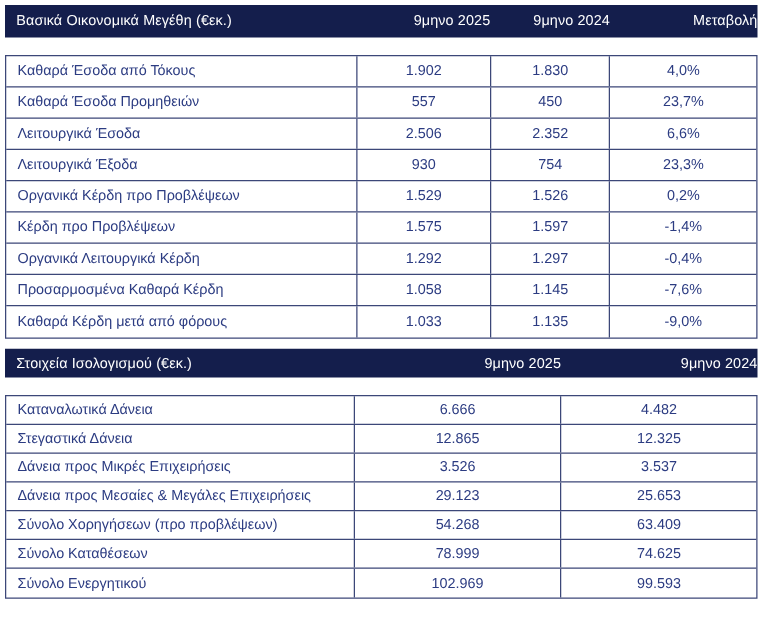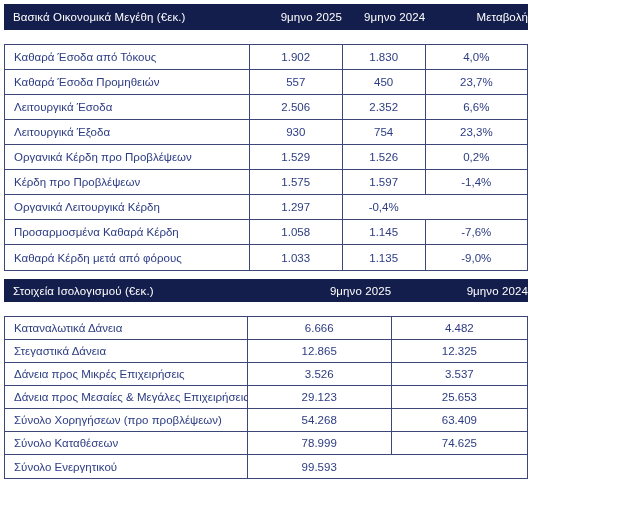--- a/index.html
+++ b/index.html
@@ -11,21 +11,21 @@
   }
   *{box-sizing:border-box;}
   html,body{margin:0;padding:0;}
   body{
     width:624px;height:505px;overflow:hidden;
     background:var(--page-bg);
     font-family:"Liberation Sans","DejaVu Sans",sans-serif;
     color:var(--body-text);
   }
   .page{padding:4px 18px 0 4px;}
-  .tbl{width:524px;}
+  .tbl{width:602px;}
   .tbl.t2{margin-top:8px;}
   .thead{
     display:grid;align-items:center;
     background:var(--header-bg);color:var(--header-text);
     font-size:11.5px;letter-spacing:.1px;
   }
   .t1 .thead{height:26px;}
   .t2 .thead{height:23px;}
   .t1 .thead,.t1 .trow{grid-template-columns:46.7% 17.8% 15.9% 19.6%;}
   .t2 .thead,.t2 .trow{grid-template-columns:46.3% 27.6% 26.1%;}
@@ -93,20 +93,21 @@
           <div class="tcell num">0,2%</div>
         </div>
         <div class="trow">
           <div class="tcell label">Κέρδη προ Προβλέψεων</div>
           <div class="tcell num">1.575</div>
           <div class="tcell num">1.597</div>
           <div class="tcell num">-1,4%</div>
         </div>
         <div class="trow">
           <div class="tcell label">Οργανικά Λειτουργικά Κέρδη</div>
+          <div class="tcell num">1.292</div>
           <div class="tcell num">1.297</div>
           <div class="tcell num">-0,4%</div>
         </div>
         <div class="trow">
           <div class="tcell label">Προσαρμοσμένα Καθαρά Κέρδη</div>
           <div class="tcell num">1.058</div>
           <div class="tcell num">1.145</div>
           <div class="tcell num">-7,6%</div>
         </div>
         <div class="trow">
@@ -150,18 +151,19 @@
           <div class="tcell num">54.268</div>
           <div class="tcell num">63.409</div>
         </div>
         <div class="trow">
           <div class="tcell label">Σύνολο Καταθέσεων</div>
           <div class="tcell num">78.999</div>
           <div class="tcell num">74.625</div>
         </div>
         <div class="trow">
           <div class="tcell label">Σύνολο Ενεργητικού</div>
+          <div class="tcell num">102.969</div>
           <div class="tcell num">99.593</div>
         </div>
       </div>
   </div>
 
 </div>
 
 </body></html>

